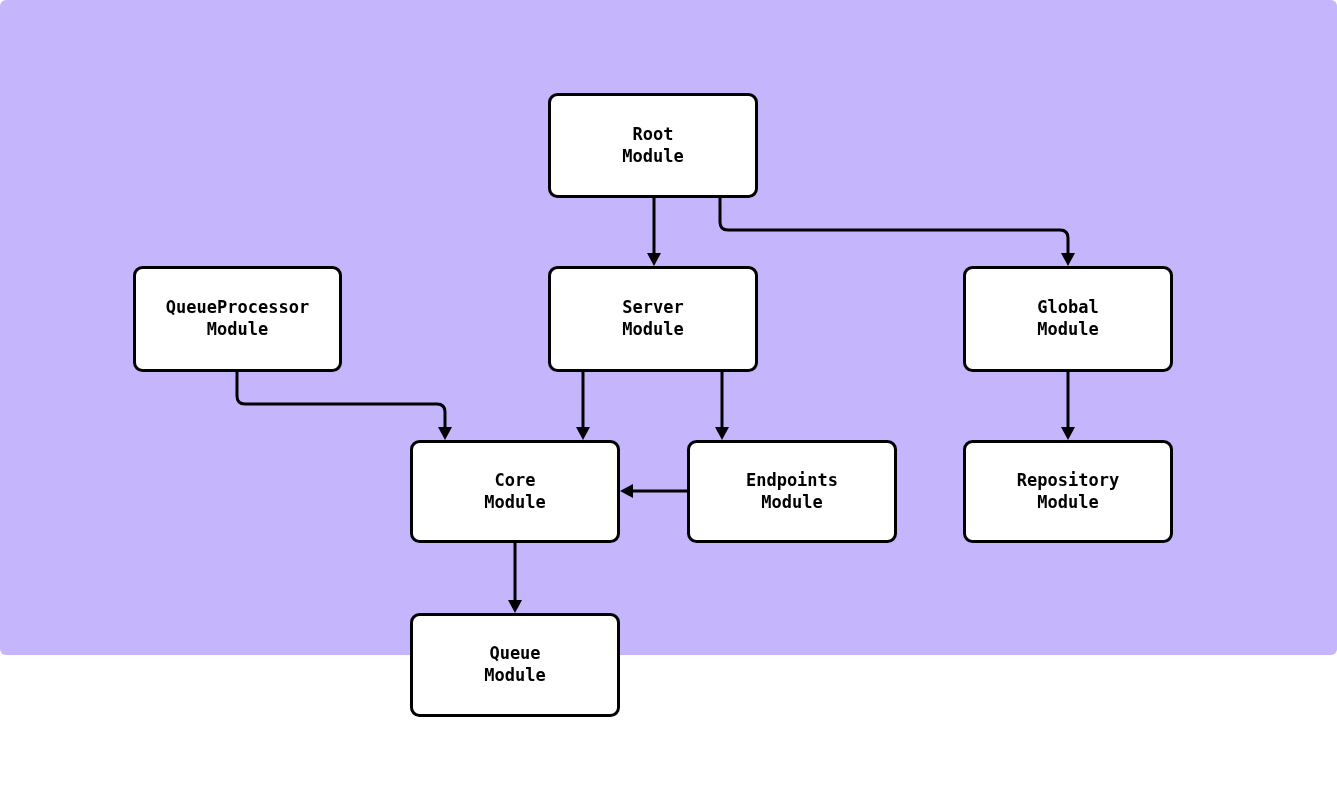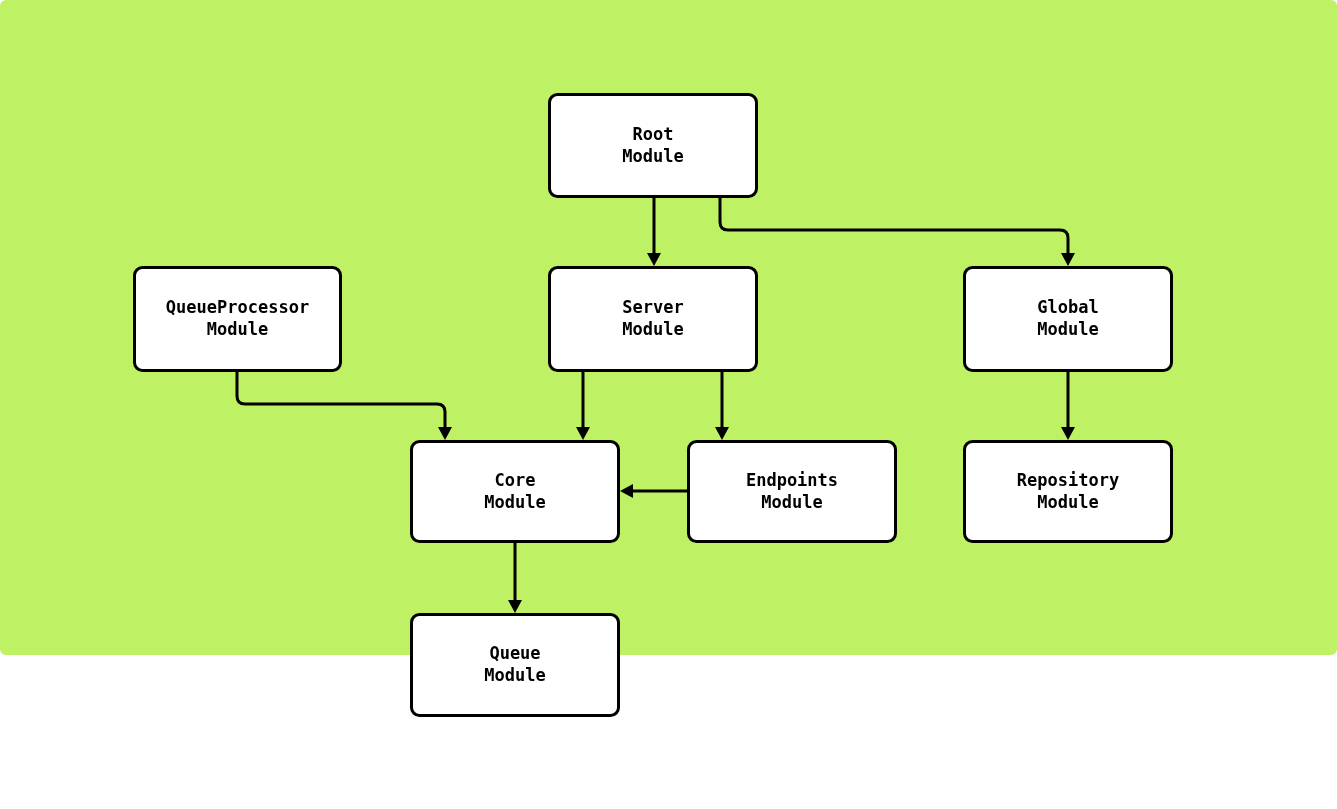--- a/index.html
+++ b/index.html
@@ -10,21 +10,21 @@
   body {
     width: 1337px;
     height: 809px;
     overflow: hidden;
     font-family: "DejaVu Sans Mono", "Liberation Mono", monospace;
   }
   #diagram-root {
     position: relative;
     width: 1337px;
     height: 655px;
-    background: #bef264;
+    background: #c4b5fd;
     border-radius: 6px;
   }
   svg#flowchart {
     position: absolute;
     left: 0;
     top: 0;
     width: 1337px;
     height: 809px;
     display: block;
   }

